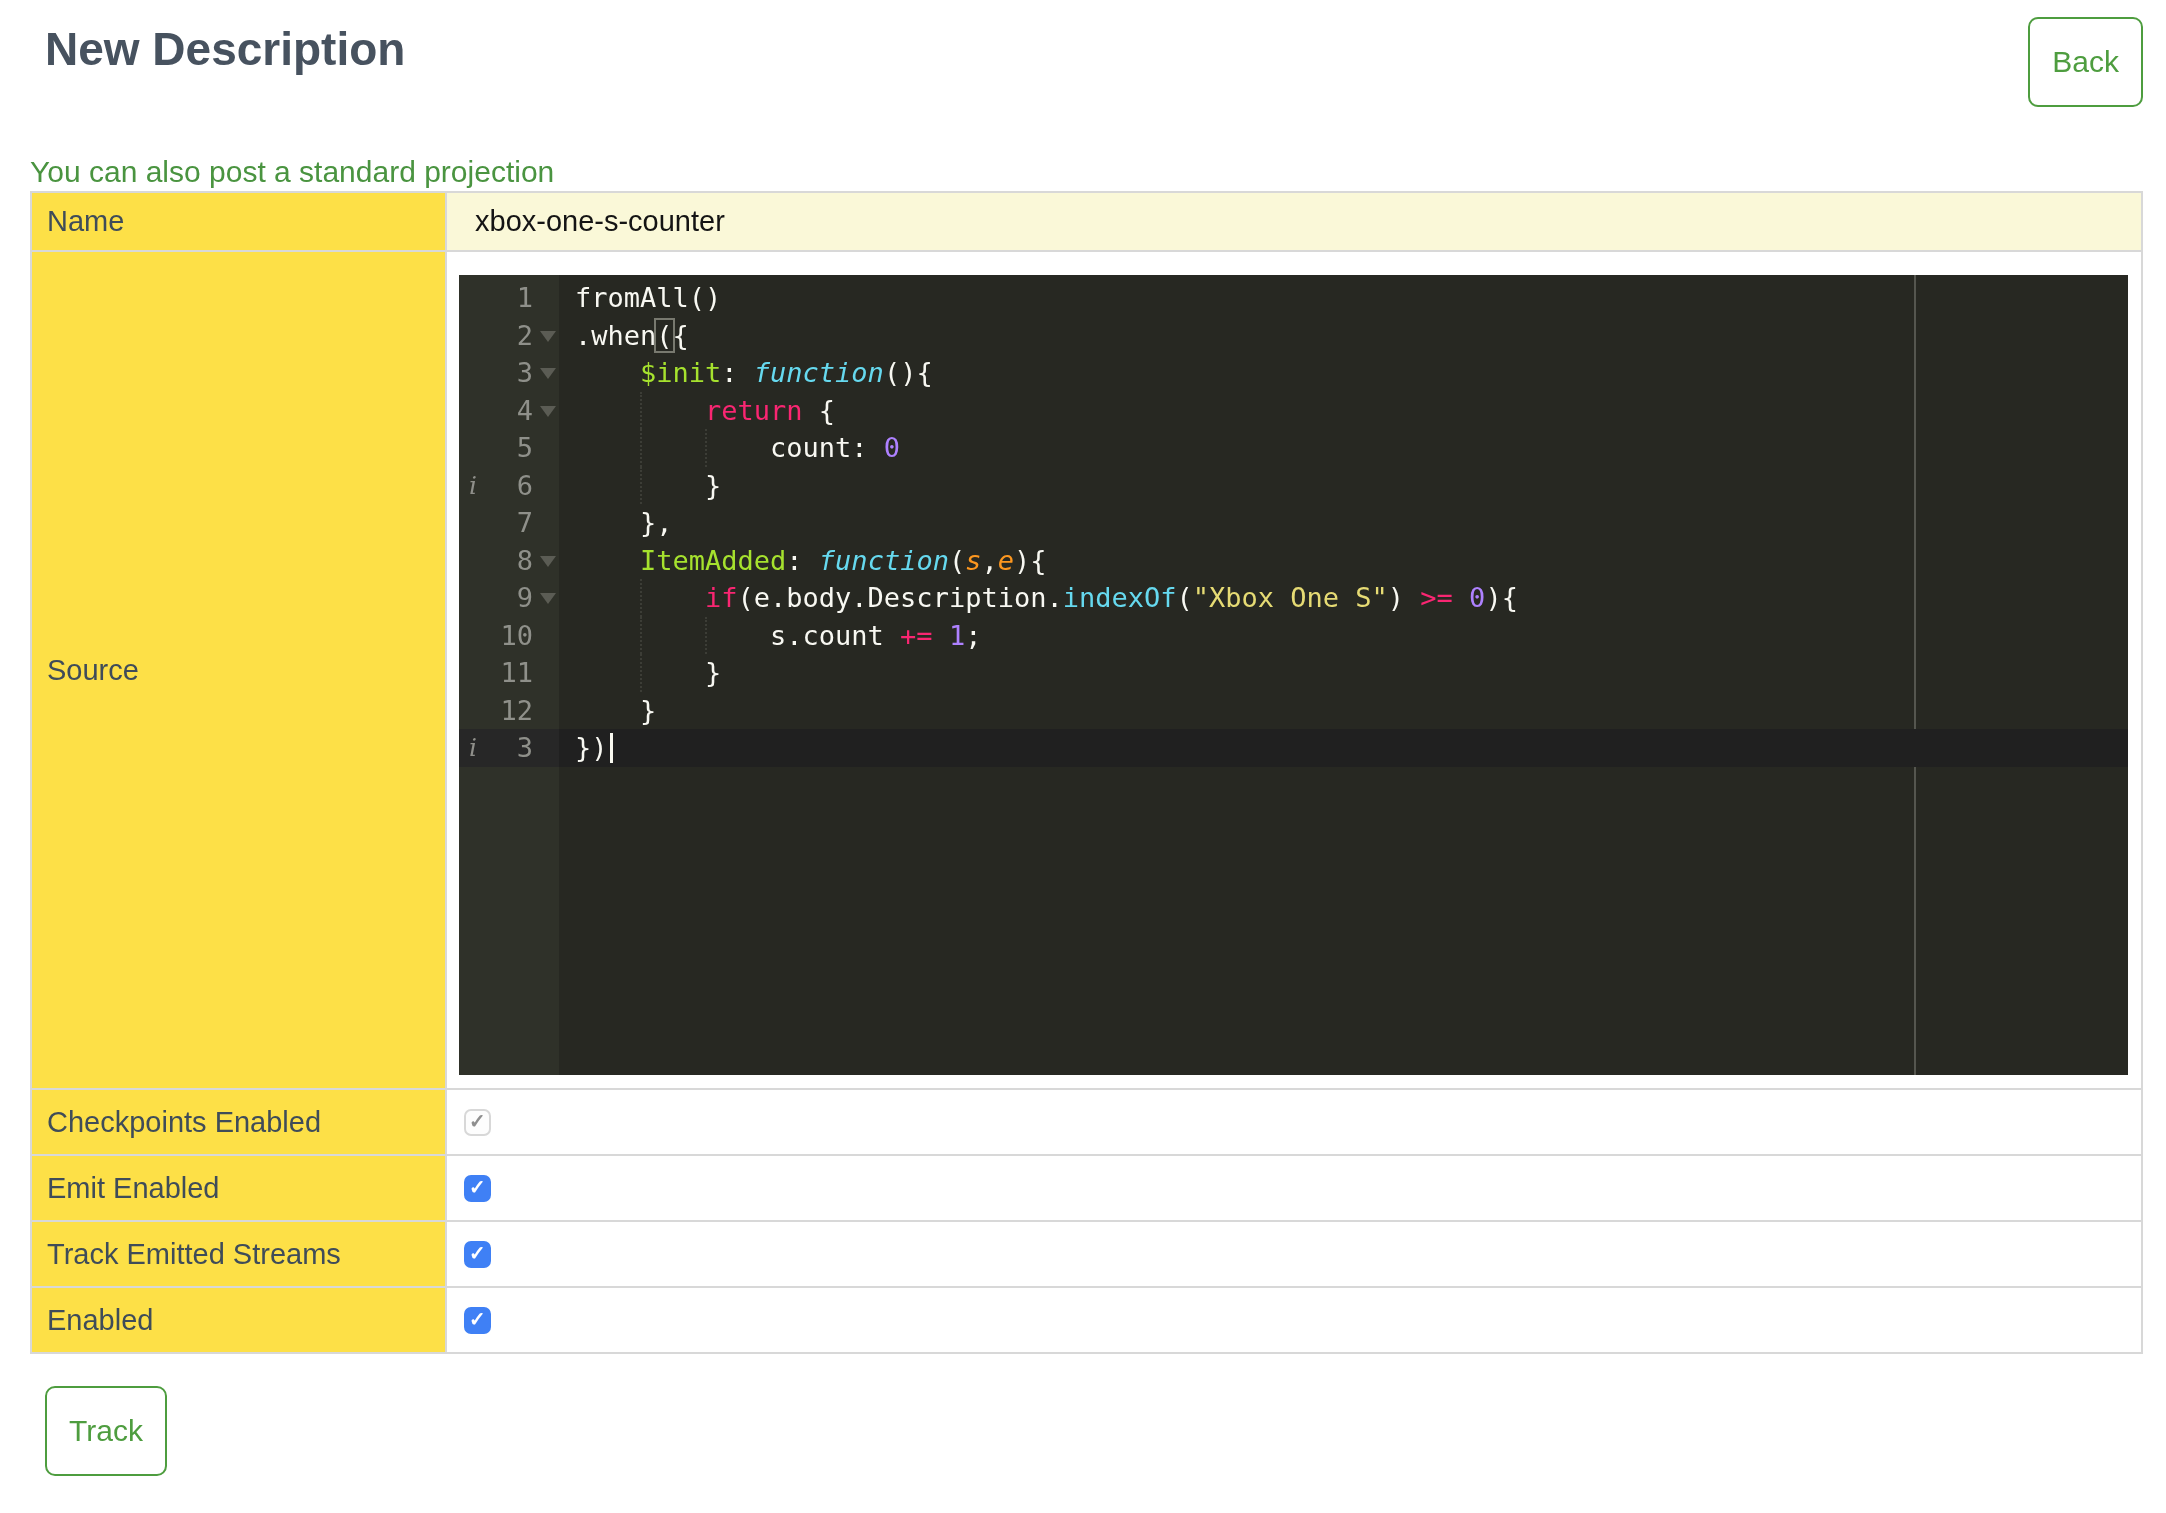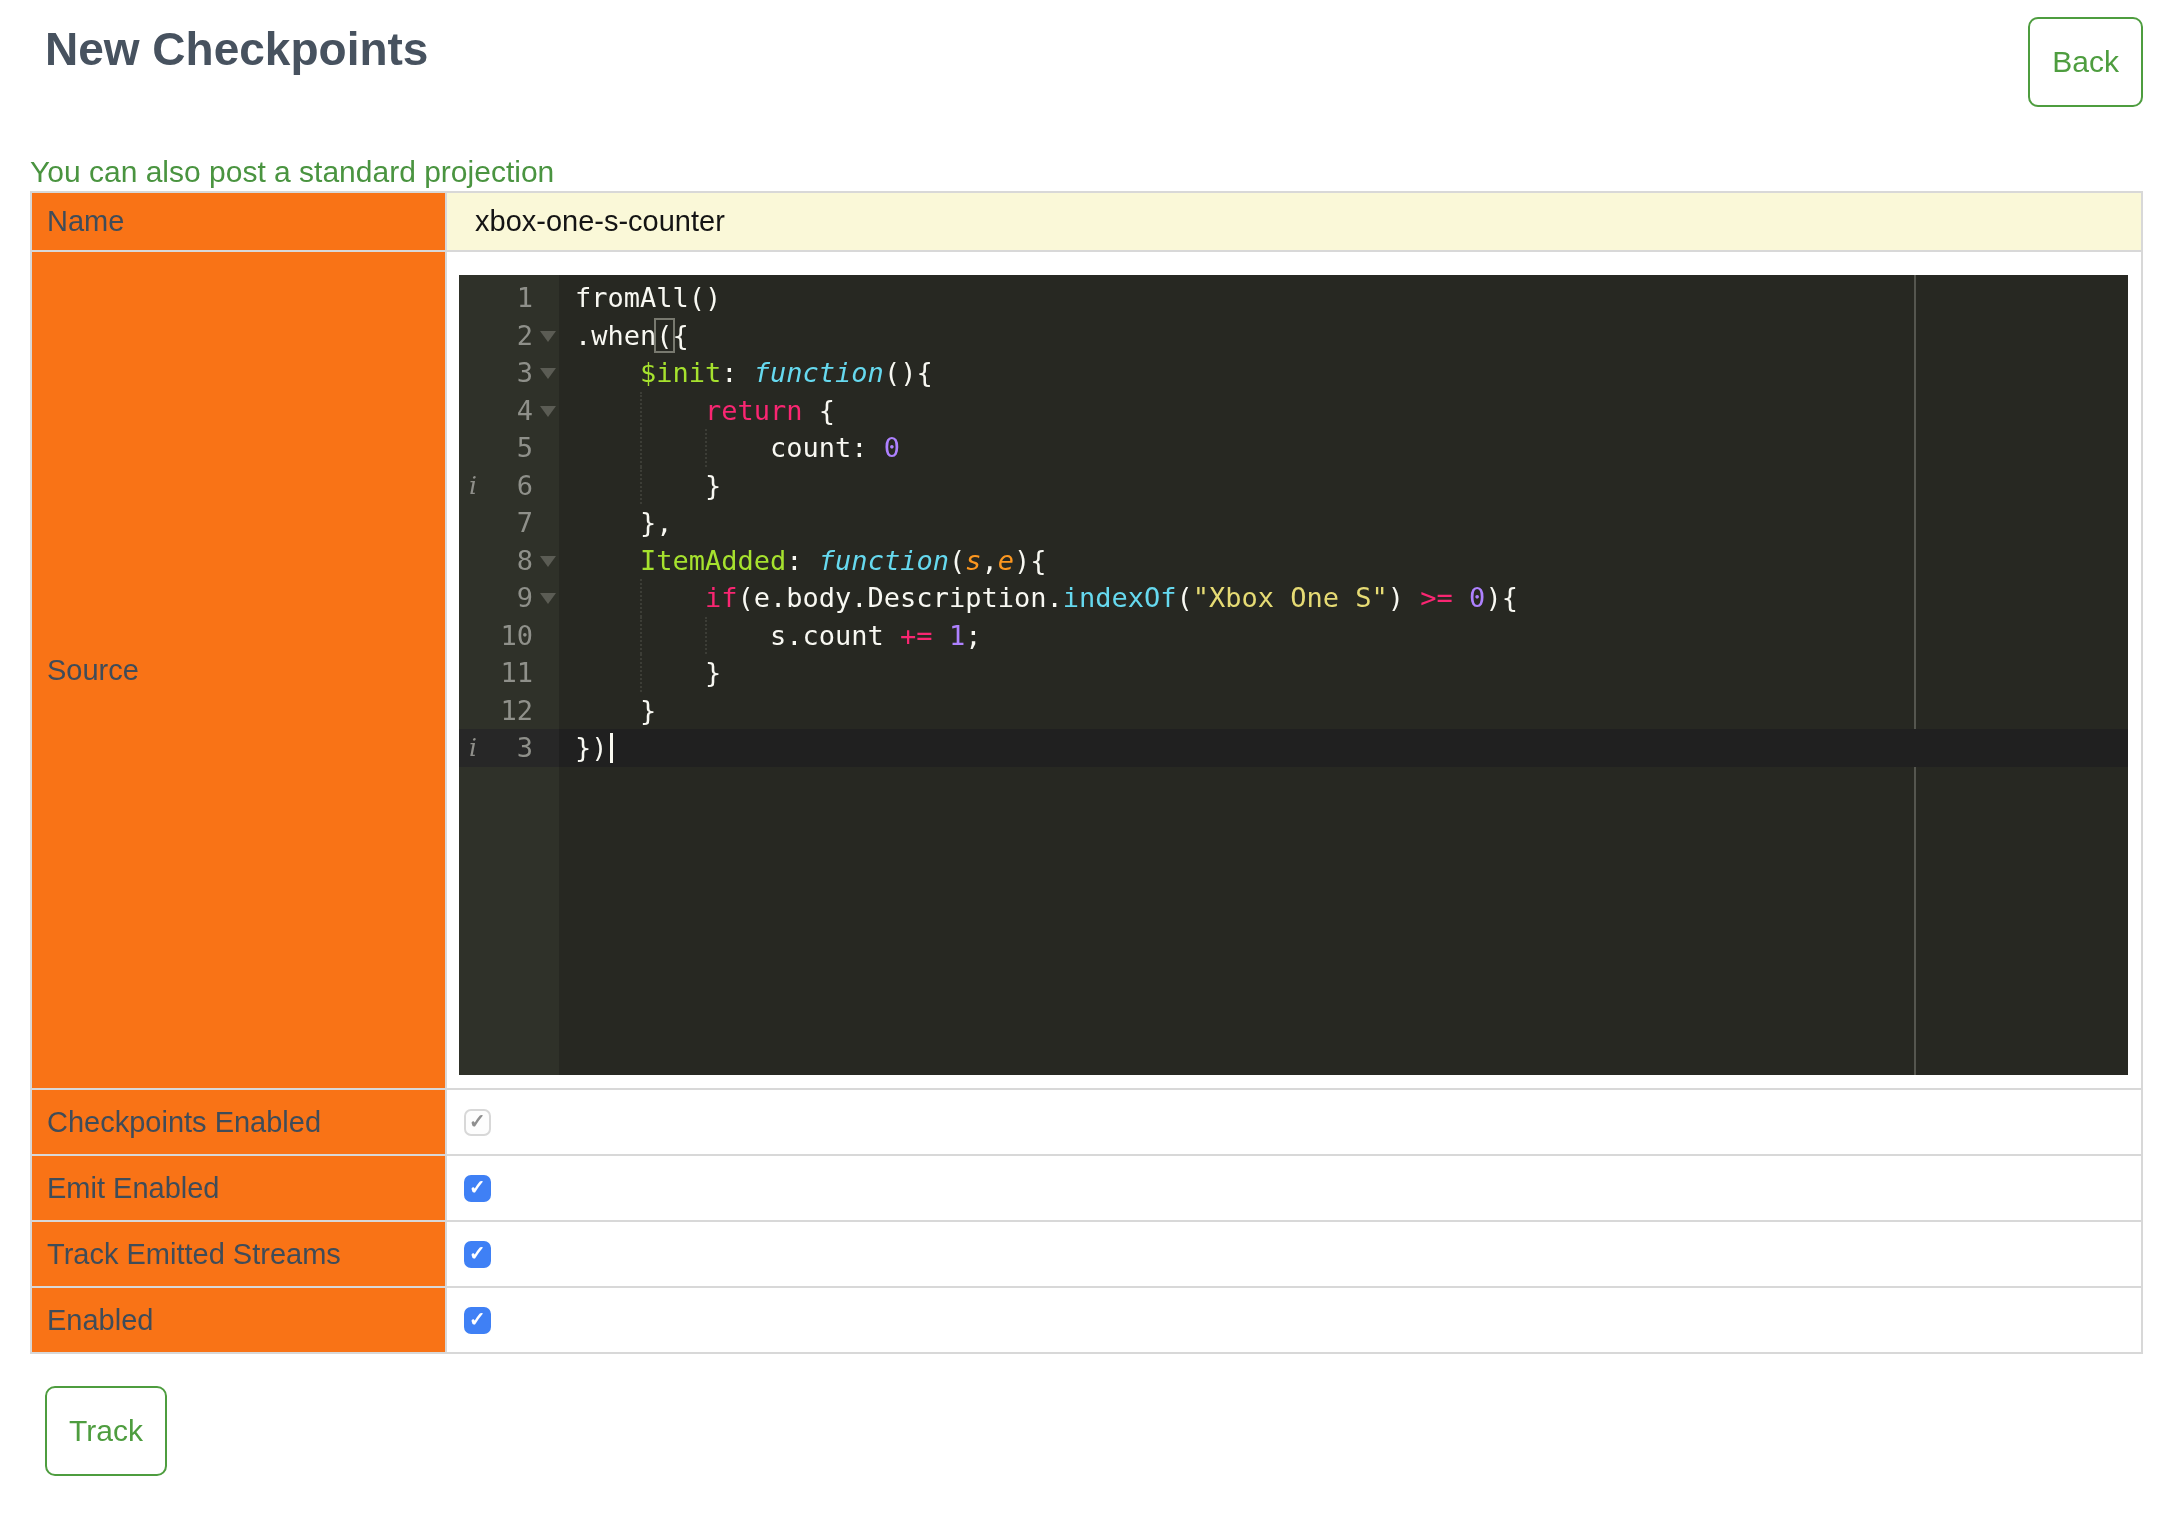--- a/index.html
+++ b/index.html
@@ -38,21 +38,21 @@
   
   table.form-table {
     border-collapse: collapse;
     width: 2113px;
     table-layout: fixed;
     margin-top: 0;
   }
   .form-table td { border: 2px solid var(--th-border); vertical-align: middle; }
   .label-cell {
     font-size: 29px; color: var(--th-label);
-    padding-left: 15px; background: #f97316;
+    padding-left: 15px; background: #fde047;
   }
   .row-name td { height: 57px; }
   .row-mode td { height: 64px; }
   .row-toggle td { height: 66px; }
   .name-cell { padding: 12px; background: var(--th-input_yellow); }
   .name-input {
     display: block; width: 100%; height: 100%;
     border: none; outline: none;
     background: var(--th-input_yellow);
     font-family: "Liberation Sans", sans-serif;
@@ -176,21 +176,21 @@
   .checkbox.disabled { cursor: default; }
   
   .btn.create { margin: 32px 0 0 15px; }
 </style>
 </head>
 <body>
 
 
 
 <div class="header">
-  <h1 class="page-title">New Checkpoints</h1>
+  <h1 class="page-title">New Description</h1>
   <button class="btn back">Back</button>
 </div>
 
 <a class="std-link">You can also post a standard projection</a>
 
 <table class="form-table">
   <colgroup>
       <col style="width:415px">
       <col>
     </colgroup>

